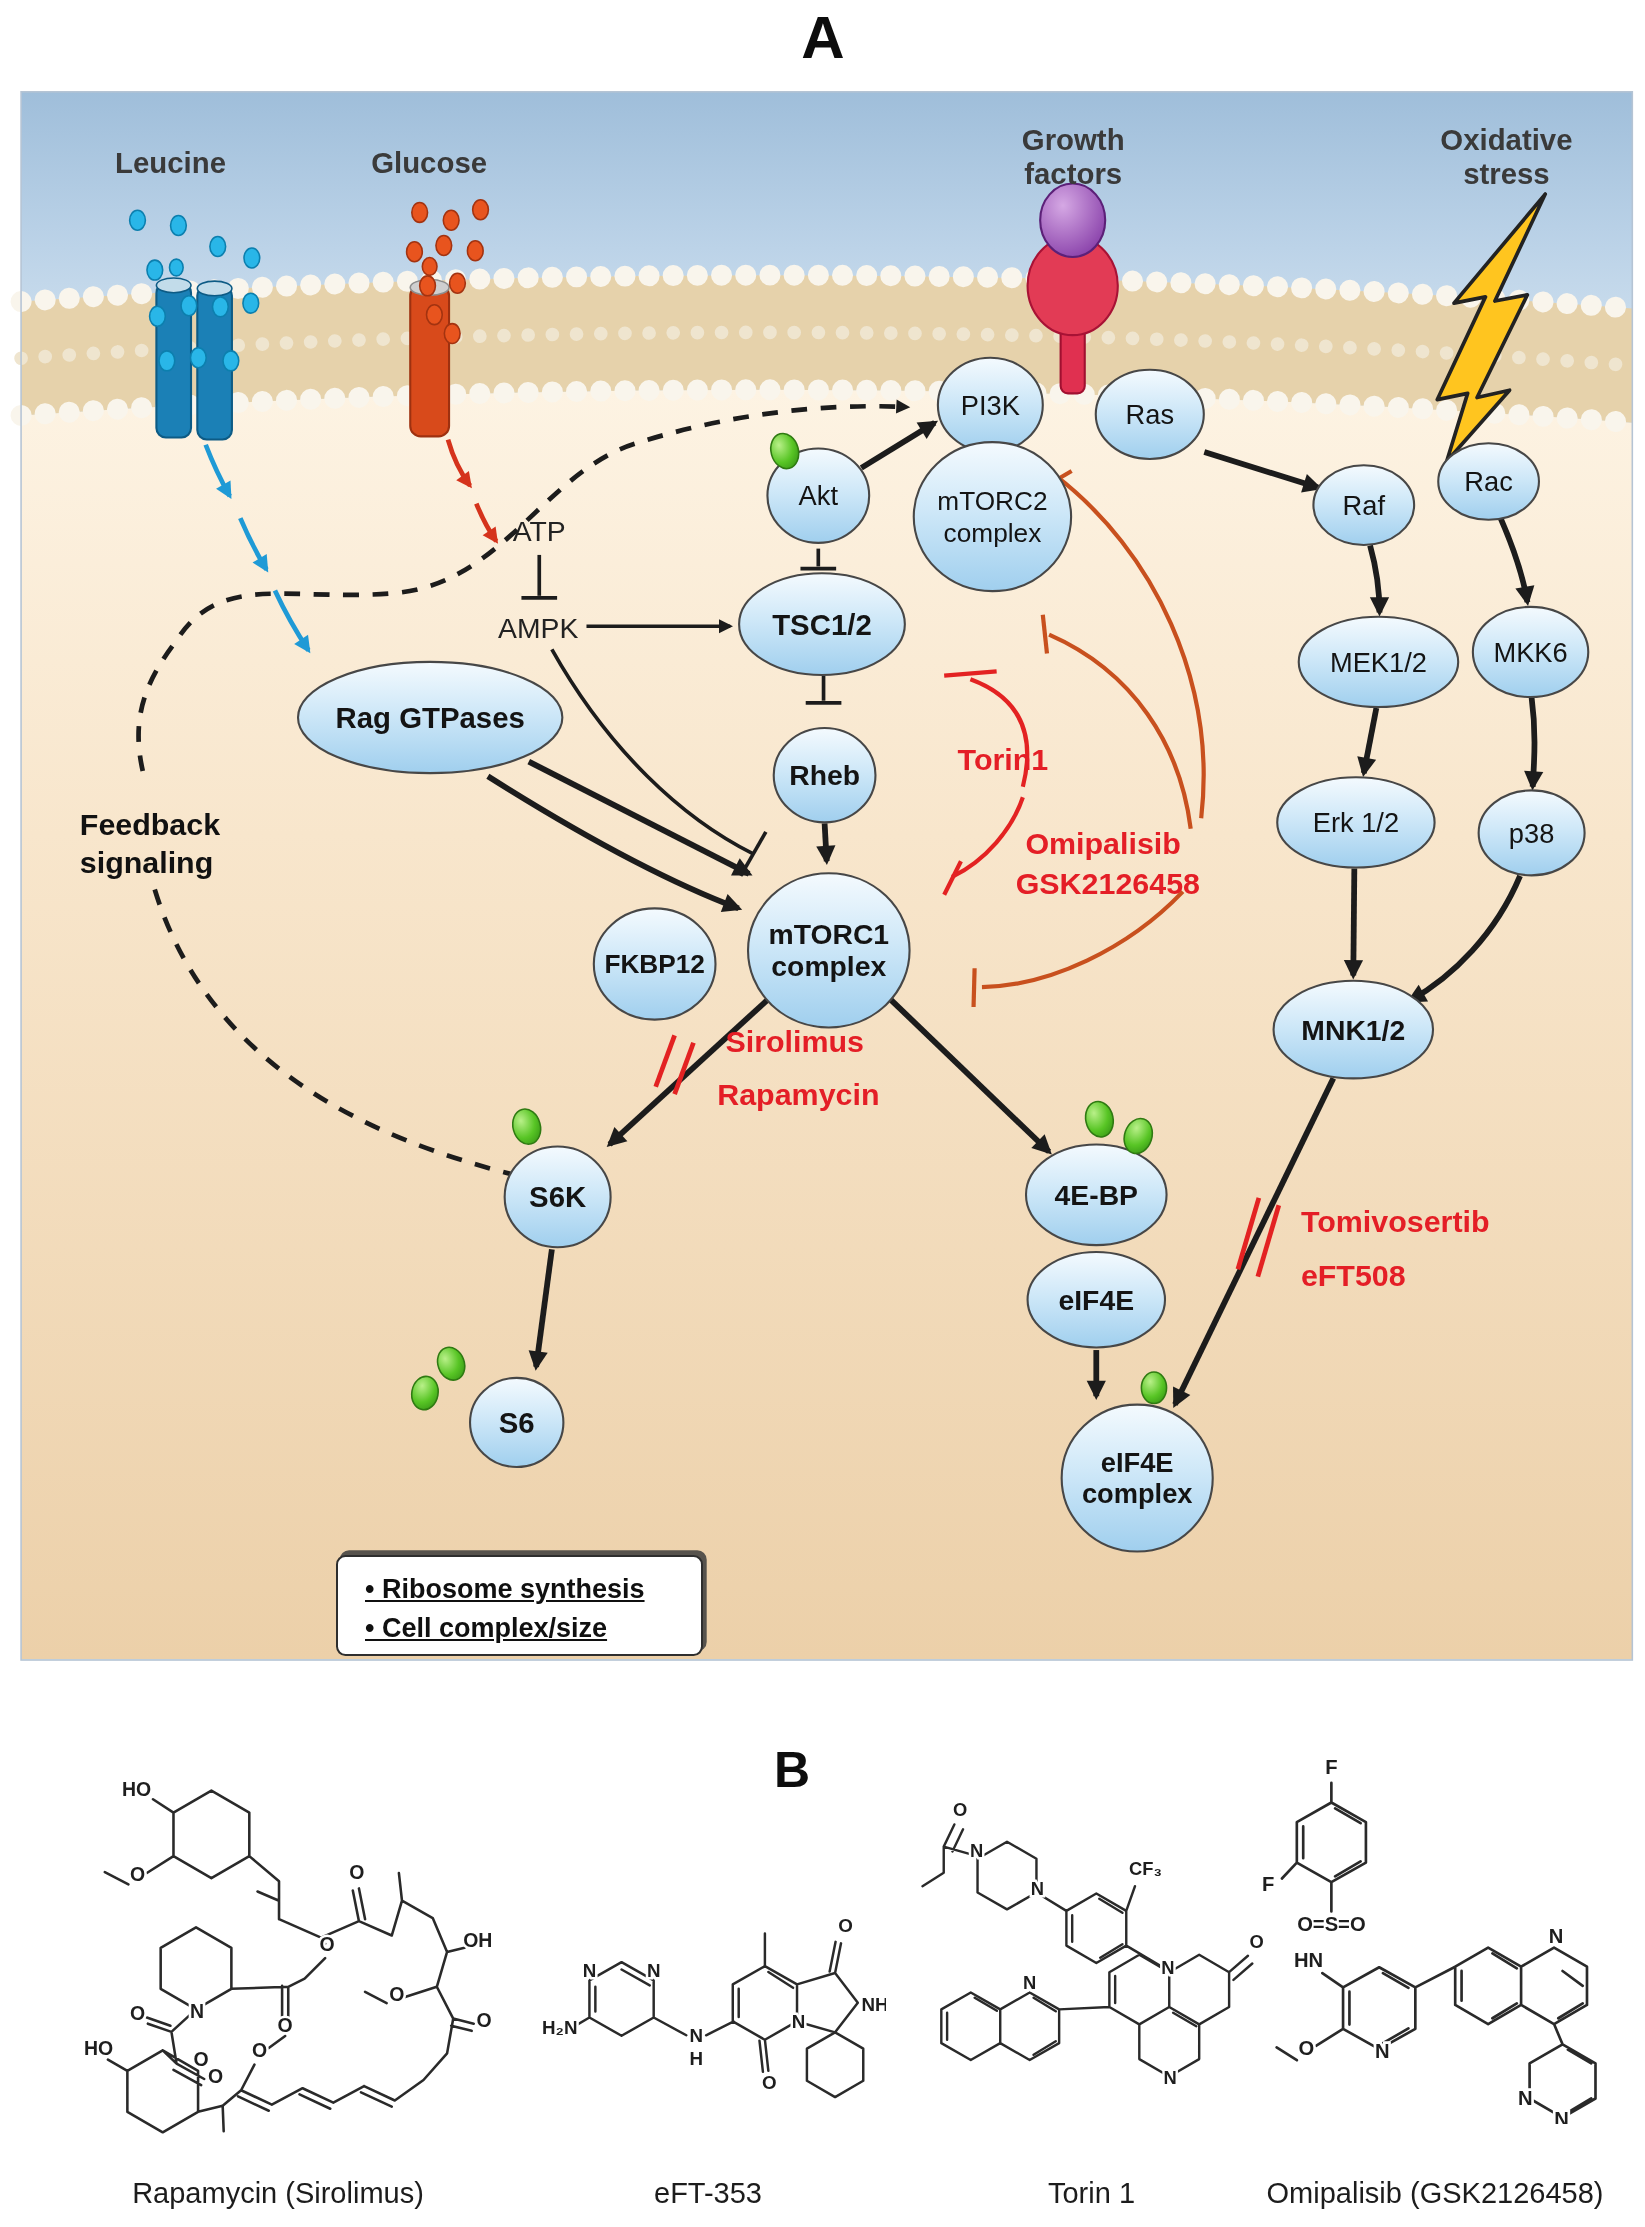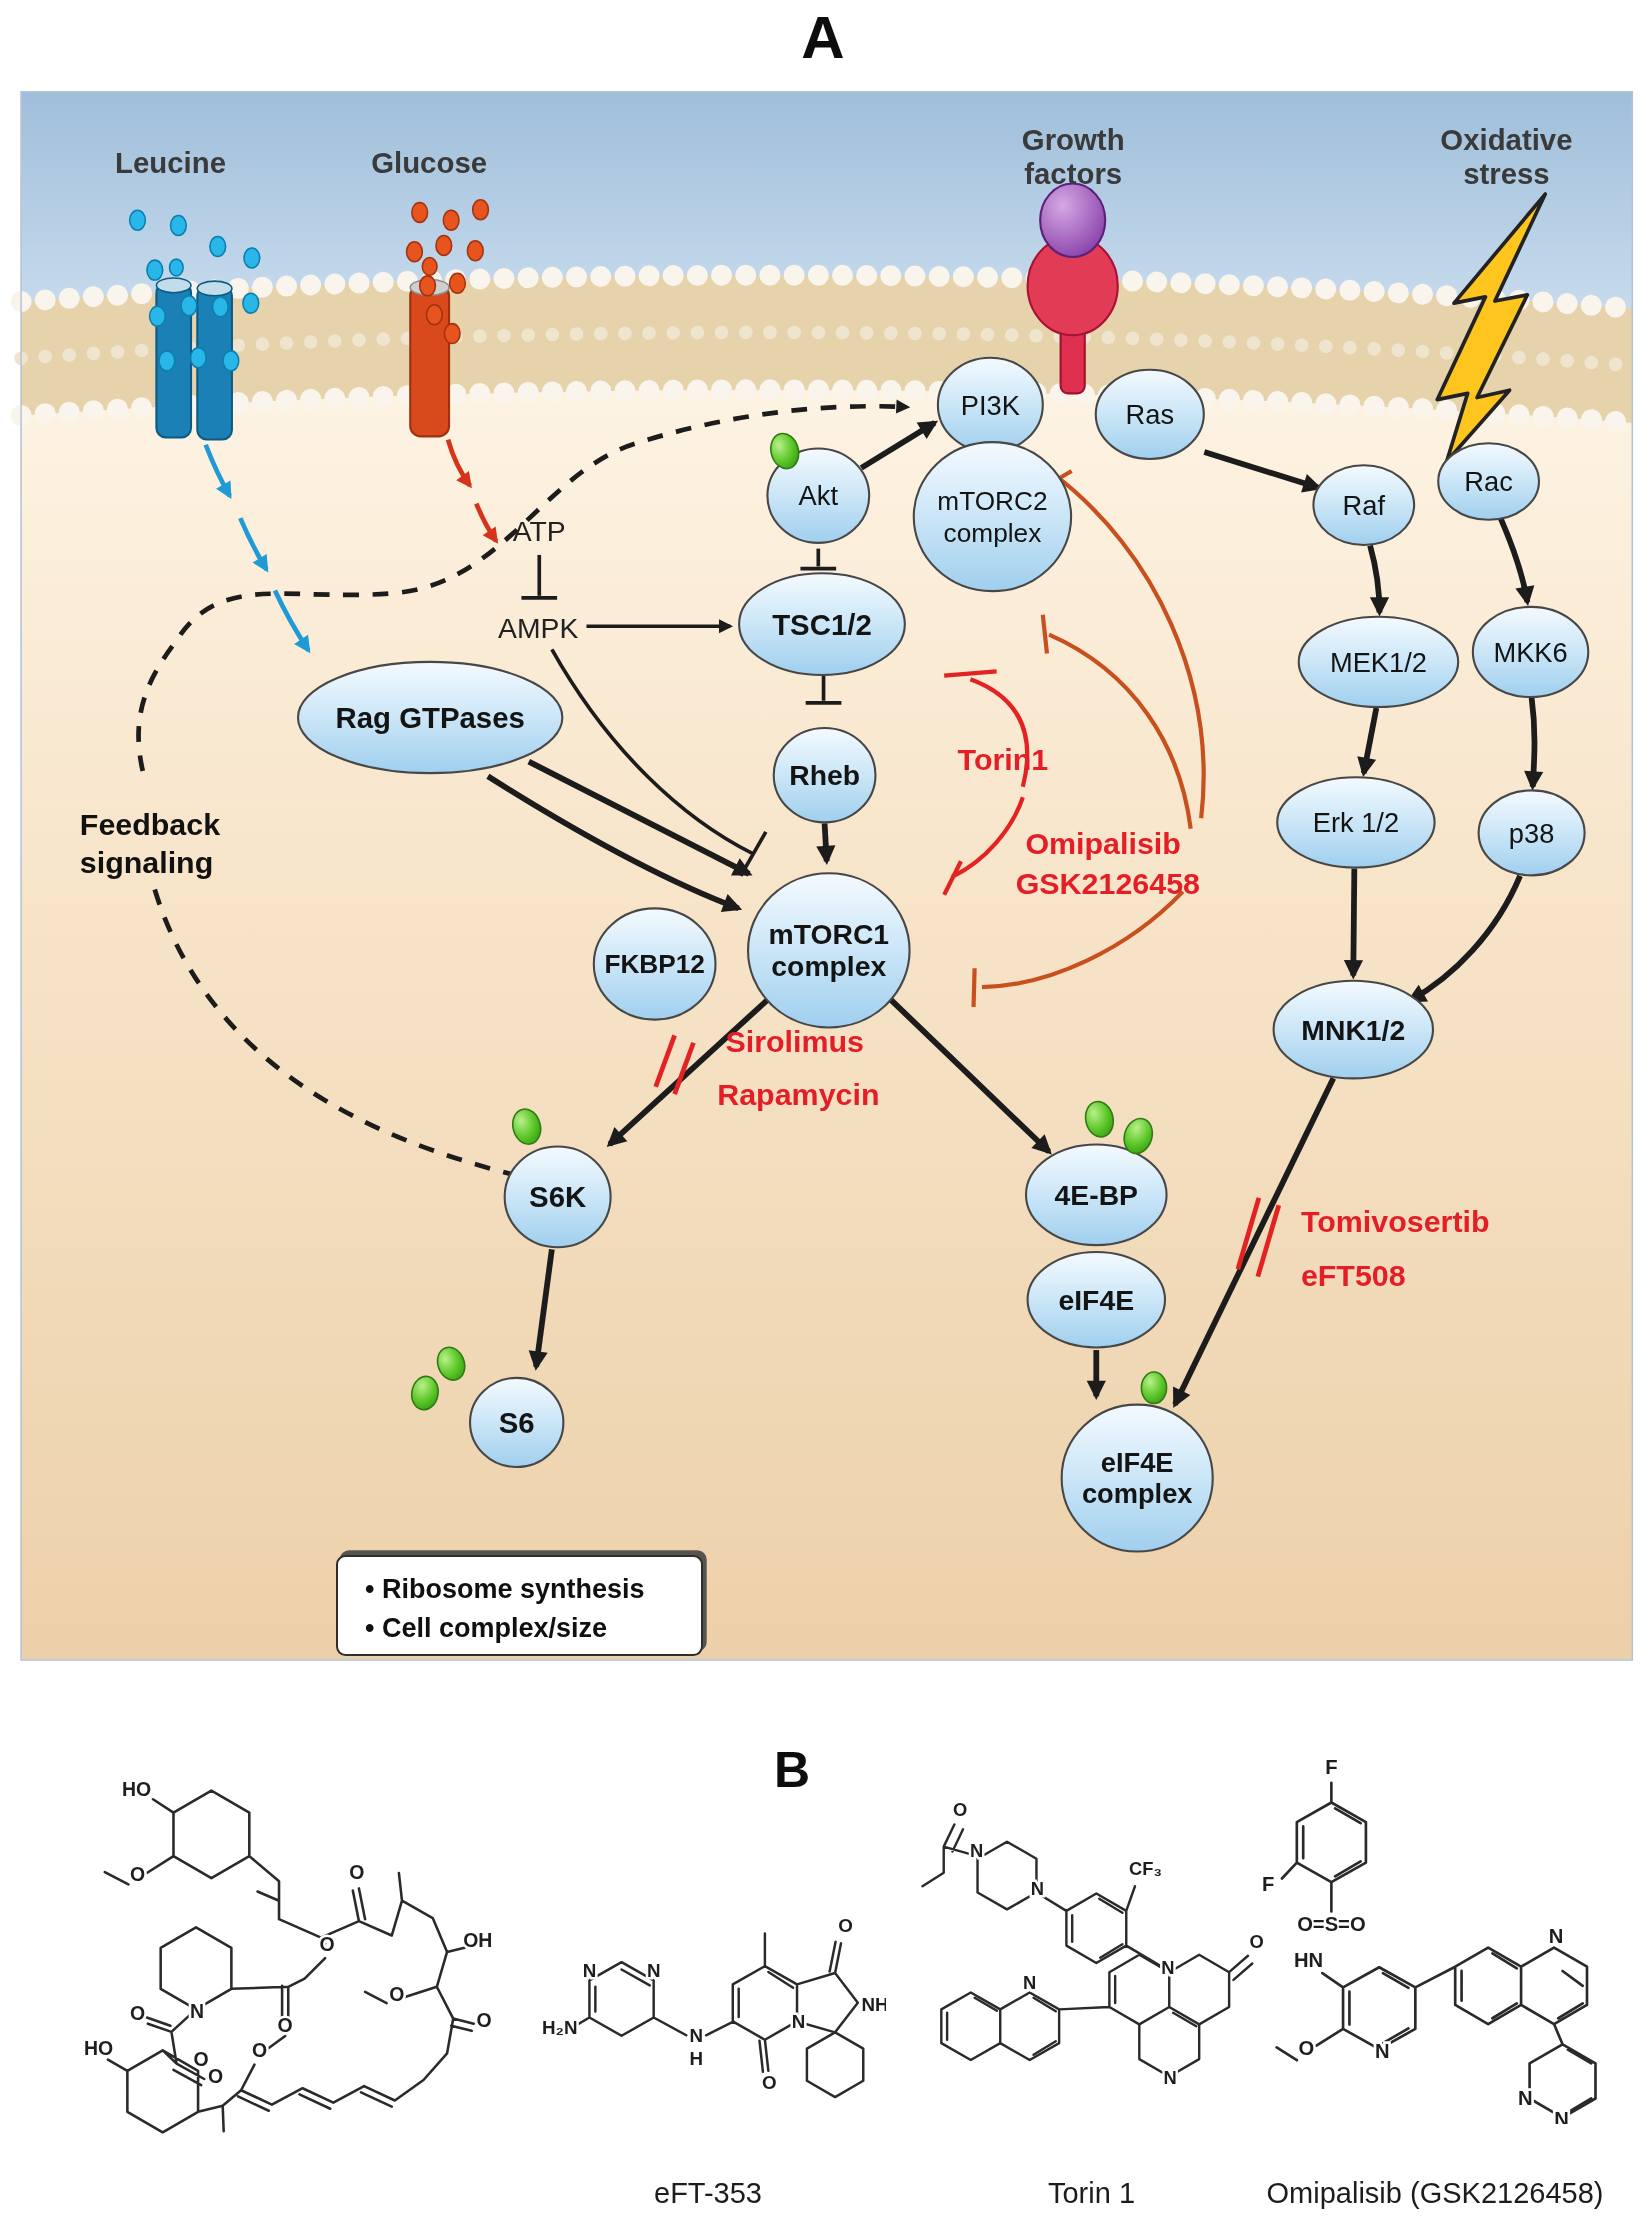--- a/index.html
+++ b/index.html
@@ -4,21 +4,21 @@
 <style>
   html,body{margin:0;padding:0;background:#fff;}
   .page{position:relative;width:1645px;height:2227px;background:#ffffff;
         font-family:"Liberation Sans",sans-serif;overflow:hidden;}
   .fig-label{position:absolute;font-weight:700;color:#0d0d0d;text-align:center;}
   #labelA{left:776px;top:3.1px;width:94px;font-size:60px;}
   #labelB{left:750px;top:1741px;width:84px;font-size:50px;}
   svg.main{position:absolute;left:0;top:0;}
   .outcome-box{position:absolute;background:#ffffff;border:2.1px solid #2e2e2e;border-radius:9.4px;
         box-shadow:3.7px -4.7px 0 #57534d;box-sizing:border-box;padding:12.6px 5.2px 5.2px 27px;}
-  .box-line{font-size:27px;font-weight:700;color:#101010;line-height:39px;white-space:nowrap;}
+  .box-line{font-size:27px;font-weight:700;color:#101010;line-height:39px;white-space:nowrap;text-decoration:underline;}
   .molecule{position:absolute;}
   .mol-caption{position:absolute;font-size:29px;color:#1c1c1c;text-align:center;white-space:nowrap;}
   .mol-svg path, .mol-svg polygon{stroke:#2a2a2a;stroke-width:5;fill:none;stroke-linecap:round;stroke-linejoin:round;}
 </style>
 </head>
 <body>
 
 <div class="page">
 
   <div id="labelA" class="fig-label">A</div>
@@ -435,20 +435,21 @@
         <text x="185" y="336" font-size="38" font-weight="600" fill="#1e1e1e" text-anchor="middle" stroke="#ffffff" stroke-width="10" paint-order="stroke" font-family="&quot;Liberation Sans&quot;,sans-serif">O=S=O</text>
         <text x="142" y="404" font-size="38" font-weight="600" fill="#1e1e1e" text-anchor="middle" stroke="#ffffff" stroke-width="10" paint-order="stroke" font-family="&quot;Liberation Sans&quot;,sans-serif">HN</text>
         <text x="281" y="576" font-size="38" font-weight="600" fill="#1e1e1e" text-anchor="middle" stroke="#ffffff" stroke-width="10" paint-order="stroke" font-family="&quot;Liberation Sans&quot;,sans-serif">N</text>
         <text x="138" y="570" font-size="38" font-weight="600" fill="#1e1e1e" text-anchor="middle" stroke="#ffffff" stroke-width="10" paint-order="stroke" font-family="&quot;Liberation Sans&quot;,sans-serif">O</text>
         <text x="608" y="360" font-size="38" font-weight="600" fill="#1e1e1e" text-anchor="middle" stroke="#ffffff" stroke-width="10" paint-order="stroke" font-family="&quot;Liberation Sans&quot;,sans-serif">N</text>
         <text x="550" y="664" font-size="38" font-weight="600" fill="#1e1e1e" text-anchor="middle" stroke="#ffffff" stroke-width="10" paint-order="stroke" font-family="&quot;Liberation Sans&quot;,sans-serif">N</text>
         <text x="618" y="704" font-size="38" font-weight="600" fill="#1e1e1e" text-anchor="middle" stroke="#ffffff" stroke-width="10" paint-order="stroke" font-family="&quot;Liberation Sans&quot;,sans-serif">N</text>
       </g>
   </svg>
 
+  <div class="mol-caption" style="left:42px;top:2177px;width:472px">Rapamycin (Sirolimus)</div>
   <div class="mol-caption" style="left:535px;top:2177px;width:346px">eFT-353</div>
   <div class="mol-caption" style="left:908px;top:2177px;width:367px">Torin 1</div>
   <div class="mol-caption" style="left:1228px;top:2177px;width:414px">Omipalisib (GSK2126458)</div>
 
 <div class="outcome-box" style="left: 336px; top: 1555px; width: 367px; height: 101px;">
       <div class="box-line">• Ribosome synthesis</div>
       <div class="box-line">• Cell complex/size</div>
     </div>
   </div>
 

